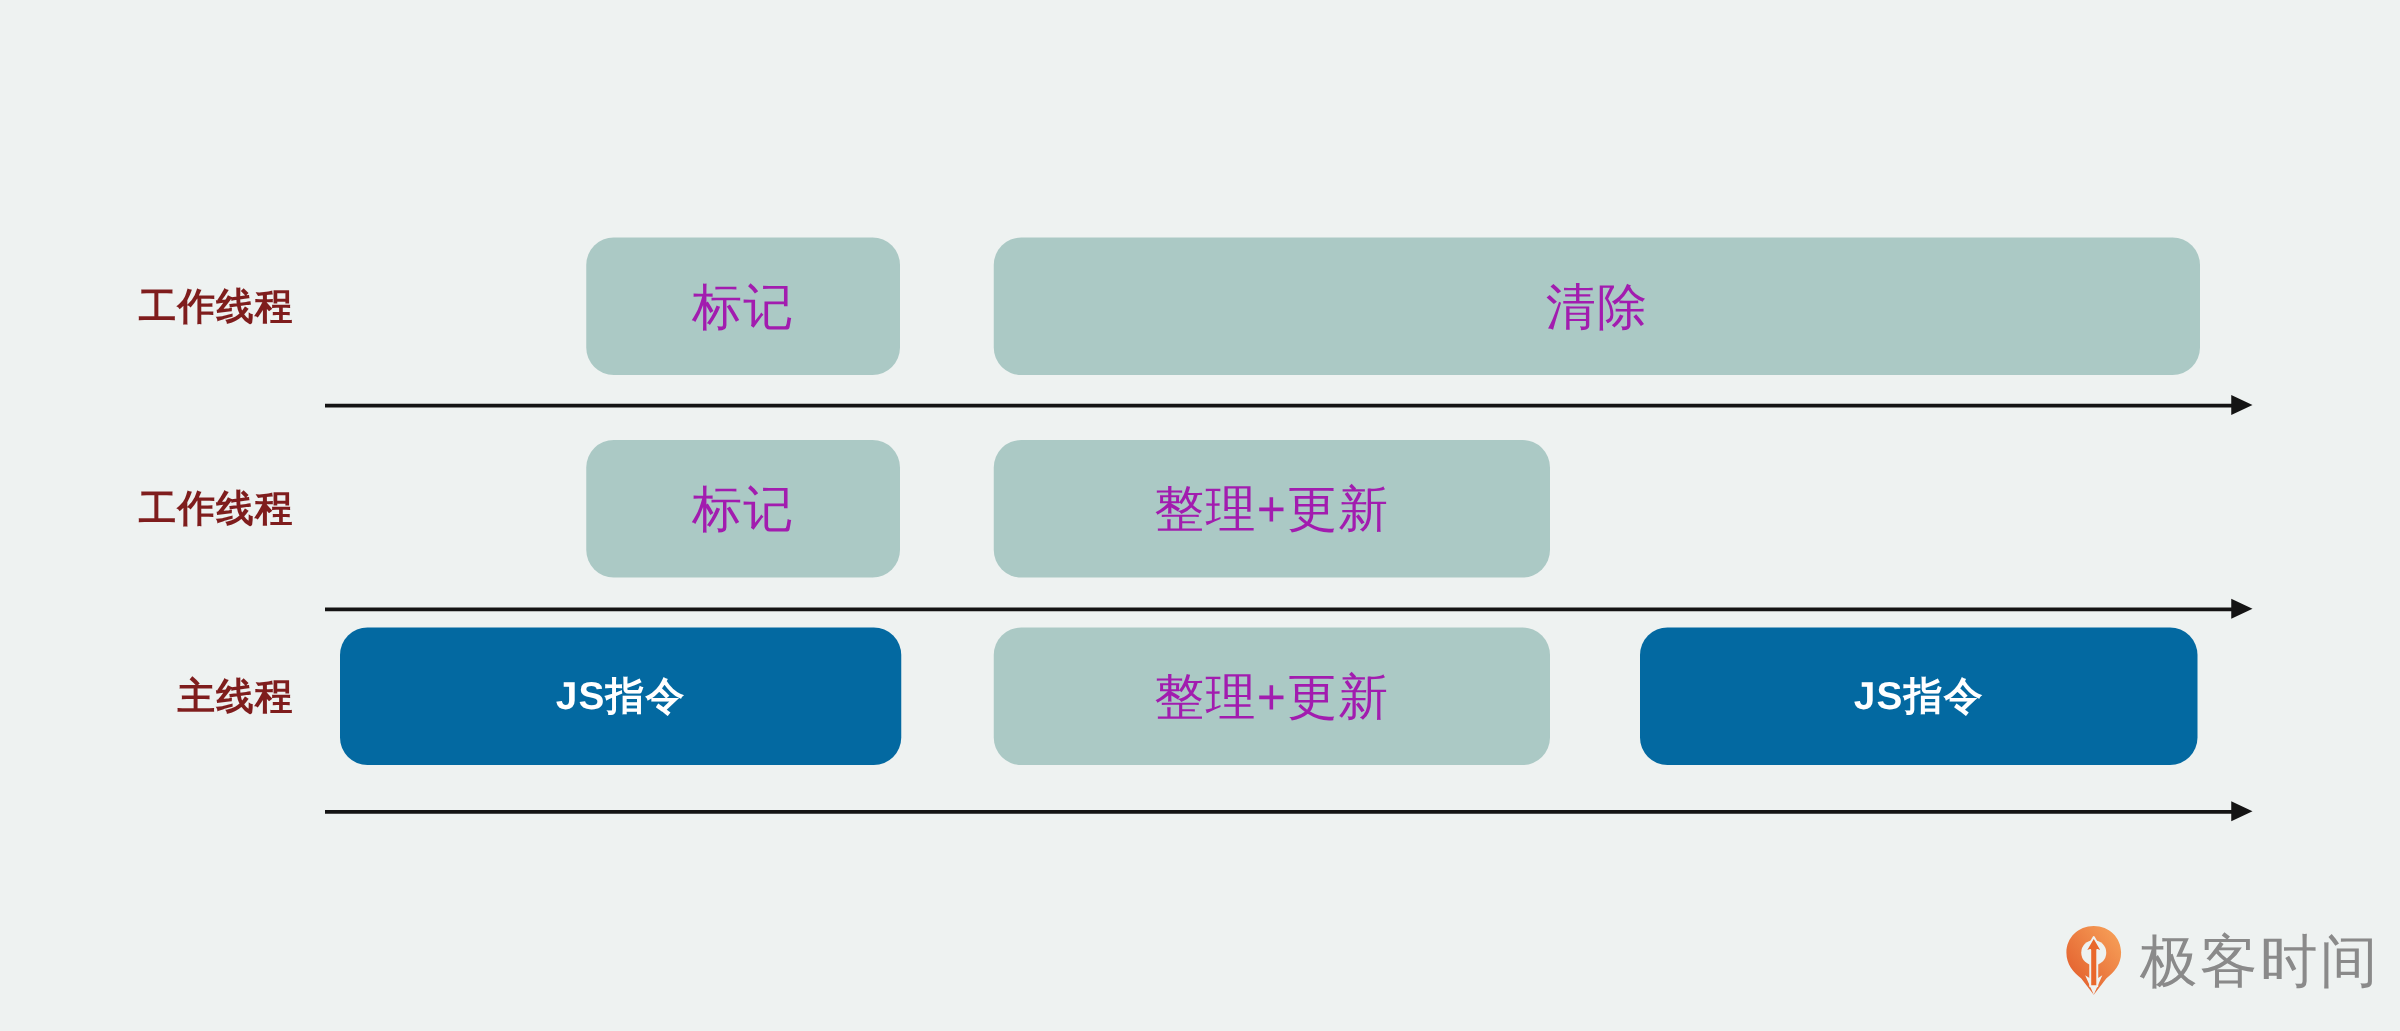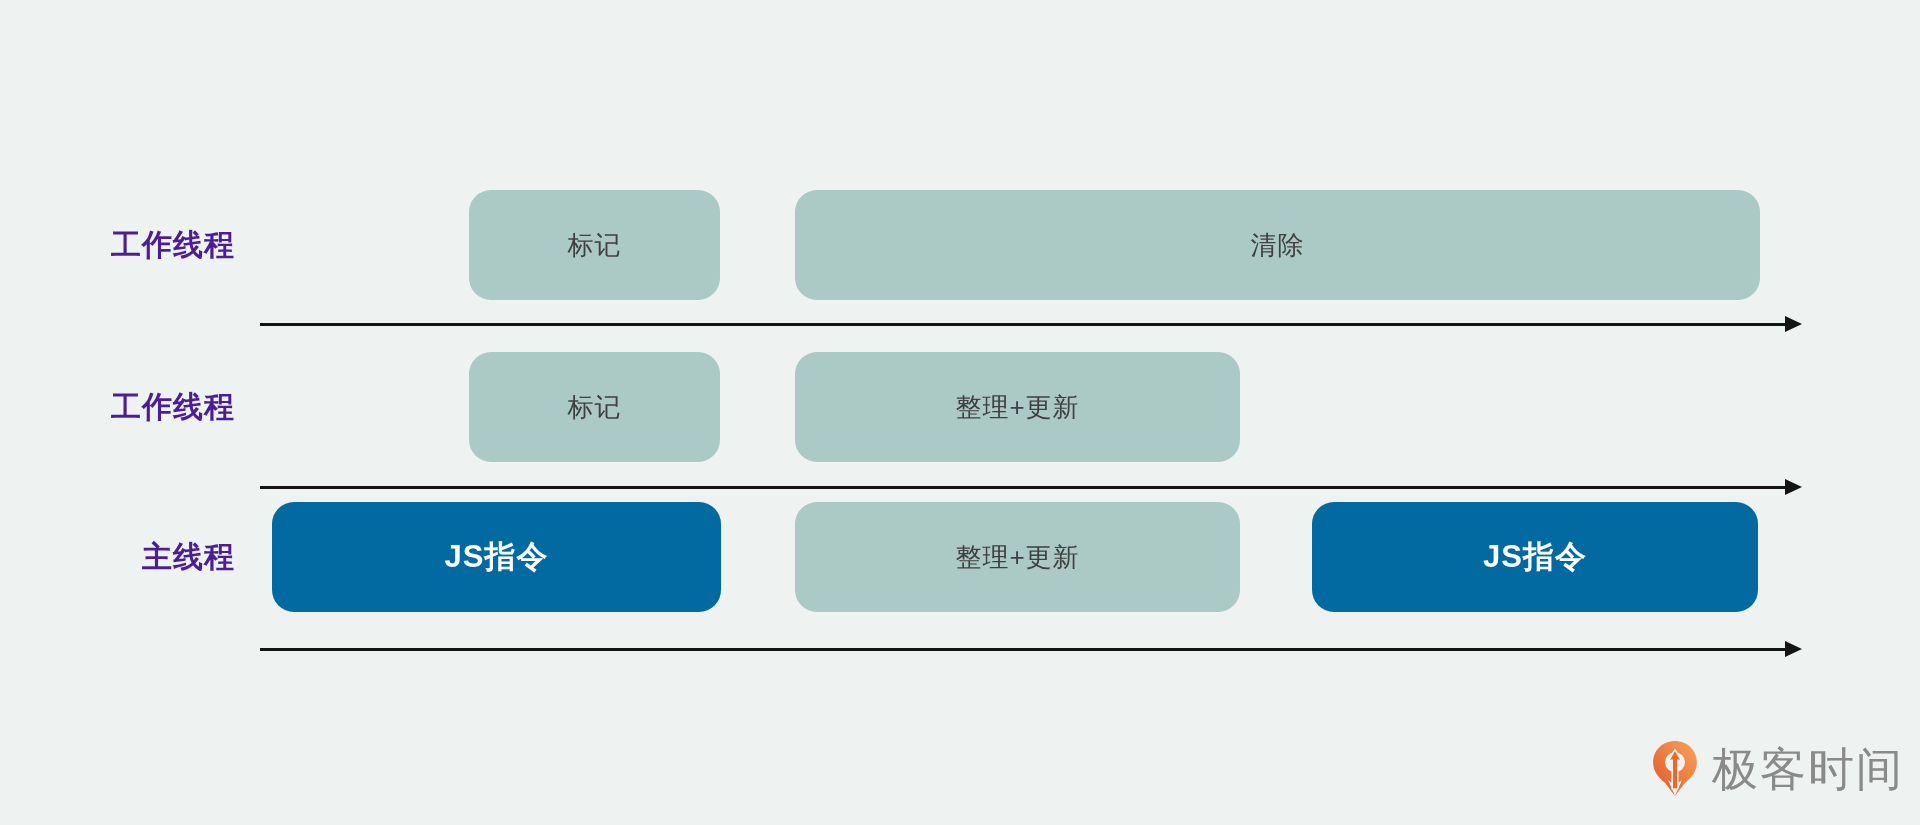--- a/index.html
+++ b/index.html
@@ -18,32 +18,32 @@
   .row-label {
     position: absolute;
     left: 60px;
     width: 175px;
     height: 110px;
     display: flex;
     align-items: center;
     justify-content: flex-end;
     font-size: 30px;
     font-weight: 600;
-    color: #4c1d95;
+    color: #7f1d1d;
     letter-spacing: 1px;
   }
   .block {
     position: absolute;
     height: 110px;
     border-radius: 22px;
     display: flex;
     align-items: center;
     justify-content: center;
-    font-size: 26px;
-    color: #404040;
+    font-size: 40px;
+    color: #a21caf;
     letter-spacing: 1px;
   }
   .block.light { background: #abc9c5; }
   .block.dark {
     background: #0369a1;
     color: #ffffff;
     font-weight: 700;
     font-size: 31px;
   }
   .axis {

